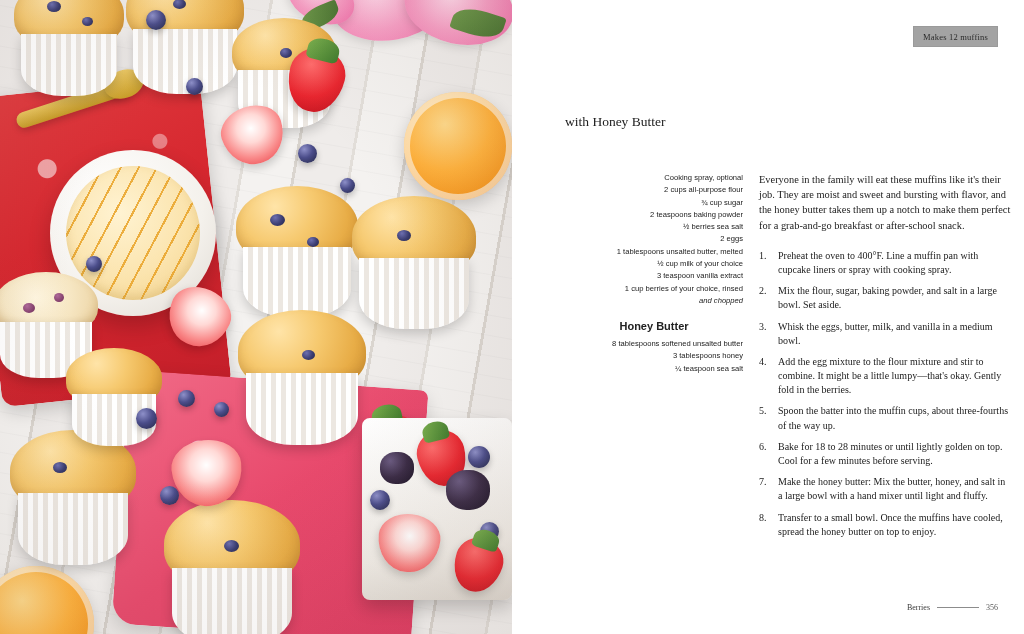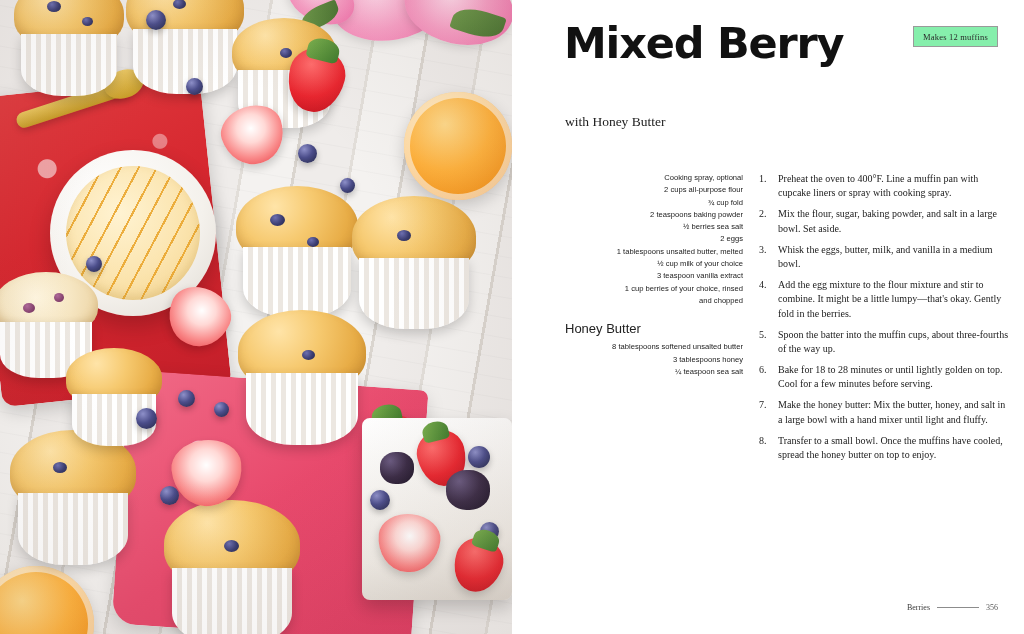--- a/index.html
+++ b/index.html
@@ -220,21 +220,21 @@
   }
   .makes-badge {
     position: absolute;
     right: 26px; top: 26px;
     border: 1px solid #9a9a9a;
     padding: 5px 9px 4px 9px;
     font-size: 8.5px;
     letter-spacing: 0.2px;
     color: #2a2a2a;
     font-family: "Liberation Serif", serif;
-    background: #86efac;
+    background: #a3a3a3;
   }
   .title {
     position: absolute;
     left: 52px; top: 22px;
     width: 330px;
     font-family: "DejaVu Sans", sans-serif;
     font-weight: bold;
     font-size: 43px;
     line-height: 1.02;
     letter-spacing: -1.2px;
@@ -251,27 +251,28 @@
   .col-ing {
     position: absolute;
     left: 53px; top: 172px;
     width: 178px;
     font-family: "Liberation Sans", sans-serif;
     font-size: 7.6px;
     line-height: 1.62;
     color: #222;
   }
   .col-ing .ing-line { display: block; text-align: right; }
-  .col-ing .ing-line.indent { padding-left: 8px; }
+  .col-ing .ing-line.indent { padding-left: 8px; font-style: italic; }
   .sub-head {
-    font-weight: normal;
+    font-weight: bold;
     display: block;
     margin-top: 11px;
     margin-bottom: 2px;
-    font-size: 13px;
+    font-size: 11px;
+    text-align: center;
   }
 
   .col-body {
     position: absolute;
     left: 247px; top: 172px;
     width: 252px;
     font-family: "Liberation Serif", serif;
     font-size: 10.4px;
     line-height: 1.46;
     color: #1b1b1b;
@@ -441,45 +442,46 @@
     <div class="vig"></div>
   </div>
 
   <div class="spine"></div>
 
   <div class="text-page">
 
     <div class="makes-badge">Makes 12 muffins</div>
 
     <div class="title">
-      <span>Mixed Berry</span><br>
+      <br>
     </div>
 
     <div class="subtitle">with Honey Butter</div>
 
     <div class="col-ing">
       <span class="ing-line">Cooking spray, optional</span>
       <span class="ing-line">2 cups all-purpose flour</span>
-      <span class="ing-line">¾ cup fold</span>
+      <span class="ing-line">¾ cup sugar</span>
       <span class="ing-line">2 teaspoons baking powder</span>
       <span class="ing-line">½ berries sea salt</span>
       <span class="ing-line">2 eggs</span>
       <span class="ing-line">1 tablespoons unsalted butter, melted</span>
       <span class="ing-line">½ cup milk of your choice</span>
       <span class="ing-line">3 teaspoon vanilla extract</span>
       <span class="ing-line">1 cup berries of your choice, rinsed</span>
       <span class="ing-line indent">and chopped</span>
 
       <span class="sub-head">Honey Butter</span>
       <span class="ing-line">8 tablespoons softened unsalted butter</span>
       <span class="ing-line">3 tablespoons honey</span>
       <span class="ing-line">¼ teaspoon sea salt</span>
     </div>
 
     <div class="col-body">
+      <p class="intro">Everyone in the family will eat these muffins like it's their job. They are moist and sweet and bursting with flavor, and the honey butter takes them up a notch to make them perfect for a grab-and-go breakfast or after-school snack.</p>
       <ol class="steps">
         <li>Preheat the oven to 400°F. Line a muffin pan with cupcake liners or spray with cooking spray.</li>
         <li>Mix the flour, sugar, baking powder, and salt in a large bowl. Set aside.</li>
         <li>Whisk the eggs, butter, milk, and vanilla in a medium bowl.</li>
         <li>Add the egg mixture to the flour mixture and stir to combine. It might be a little lumpy—that's okay. Gently fold in the berries.</li>
         <li>Spoon the batter into the muffin cups, about three-fourths of the way up.</li>
         <li>Bake for 18 to 28 minutes or until lightly golden on top. Cool for a few minutes before serving.</li>
         <li>Make the honey butter: Mix the butter, honey, and salt in a large bowl with a hand mixer until light and fluffy.</li>
         <li>Transfer to a small bowl. Once the muffins have cooled, spread the honey butter on top to enjoy.</li>
       </ol>

